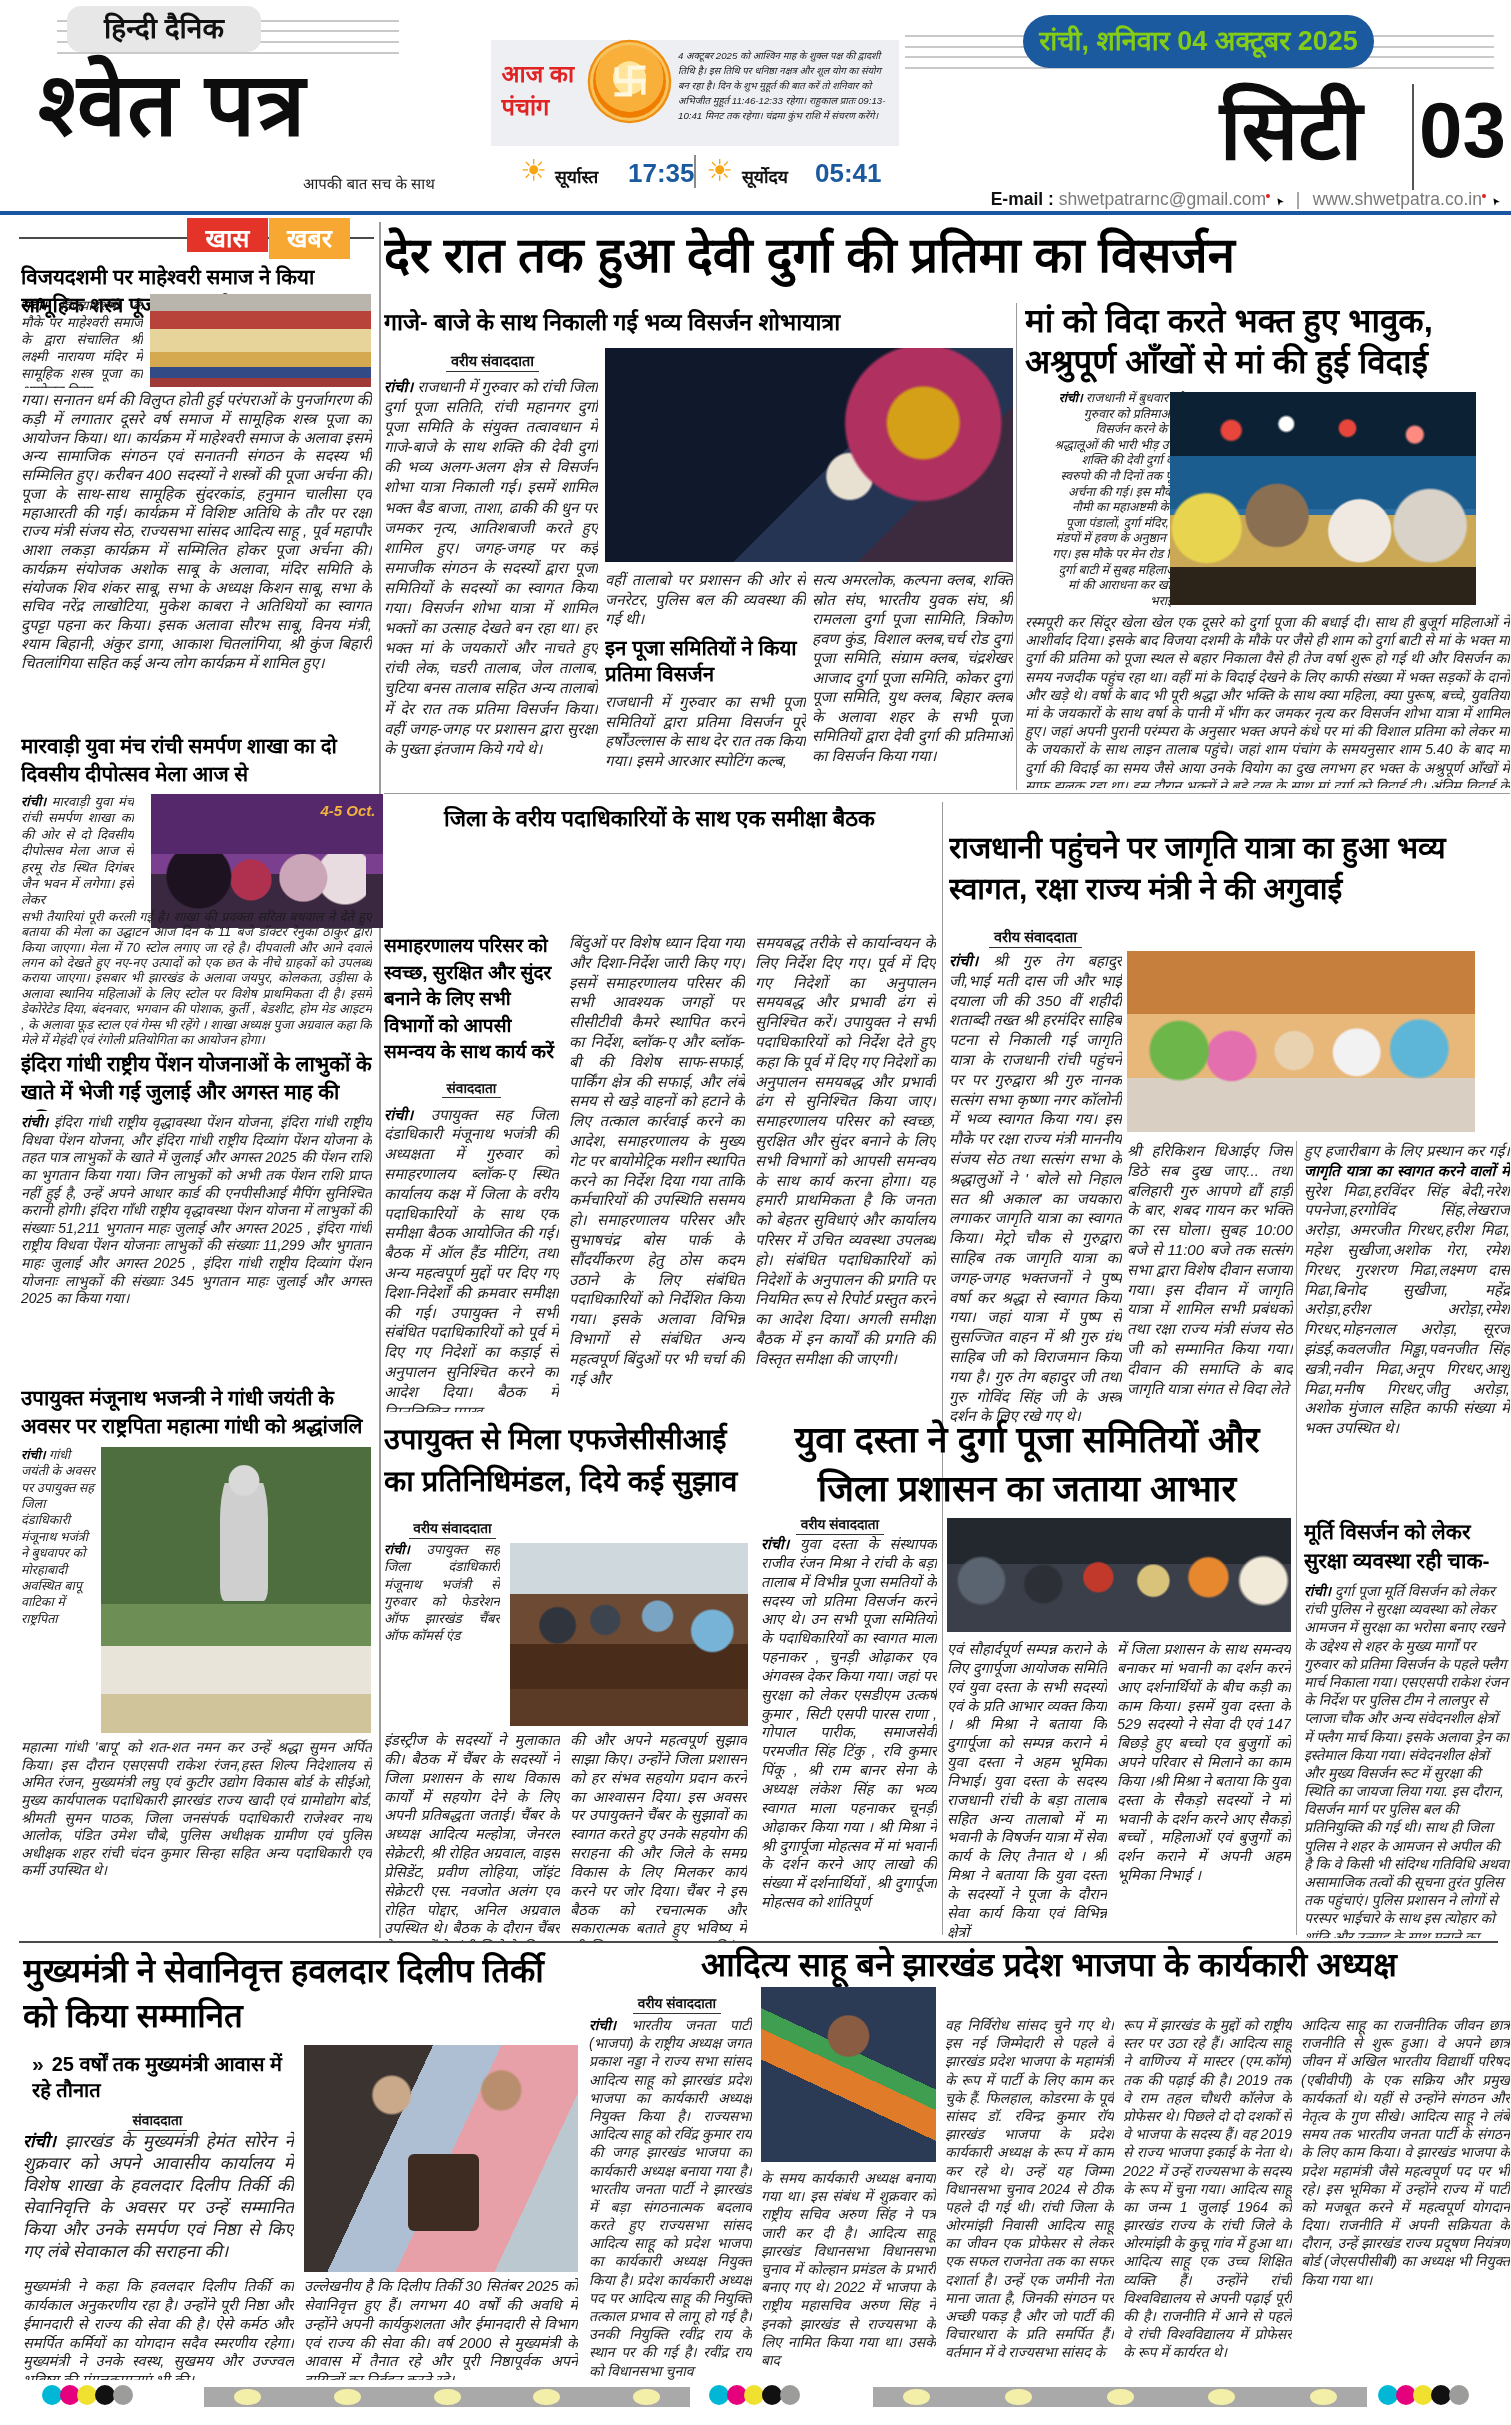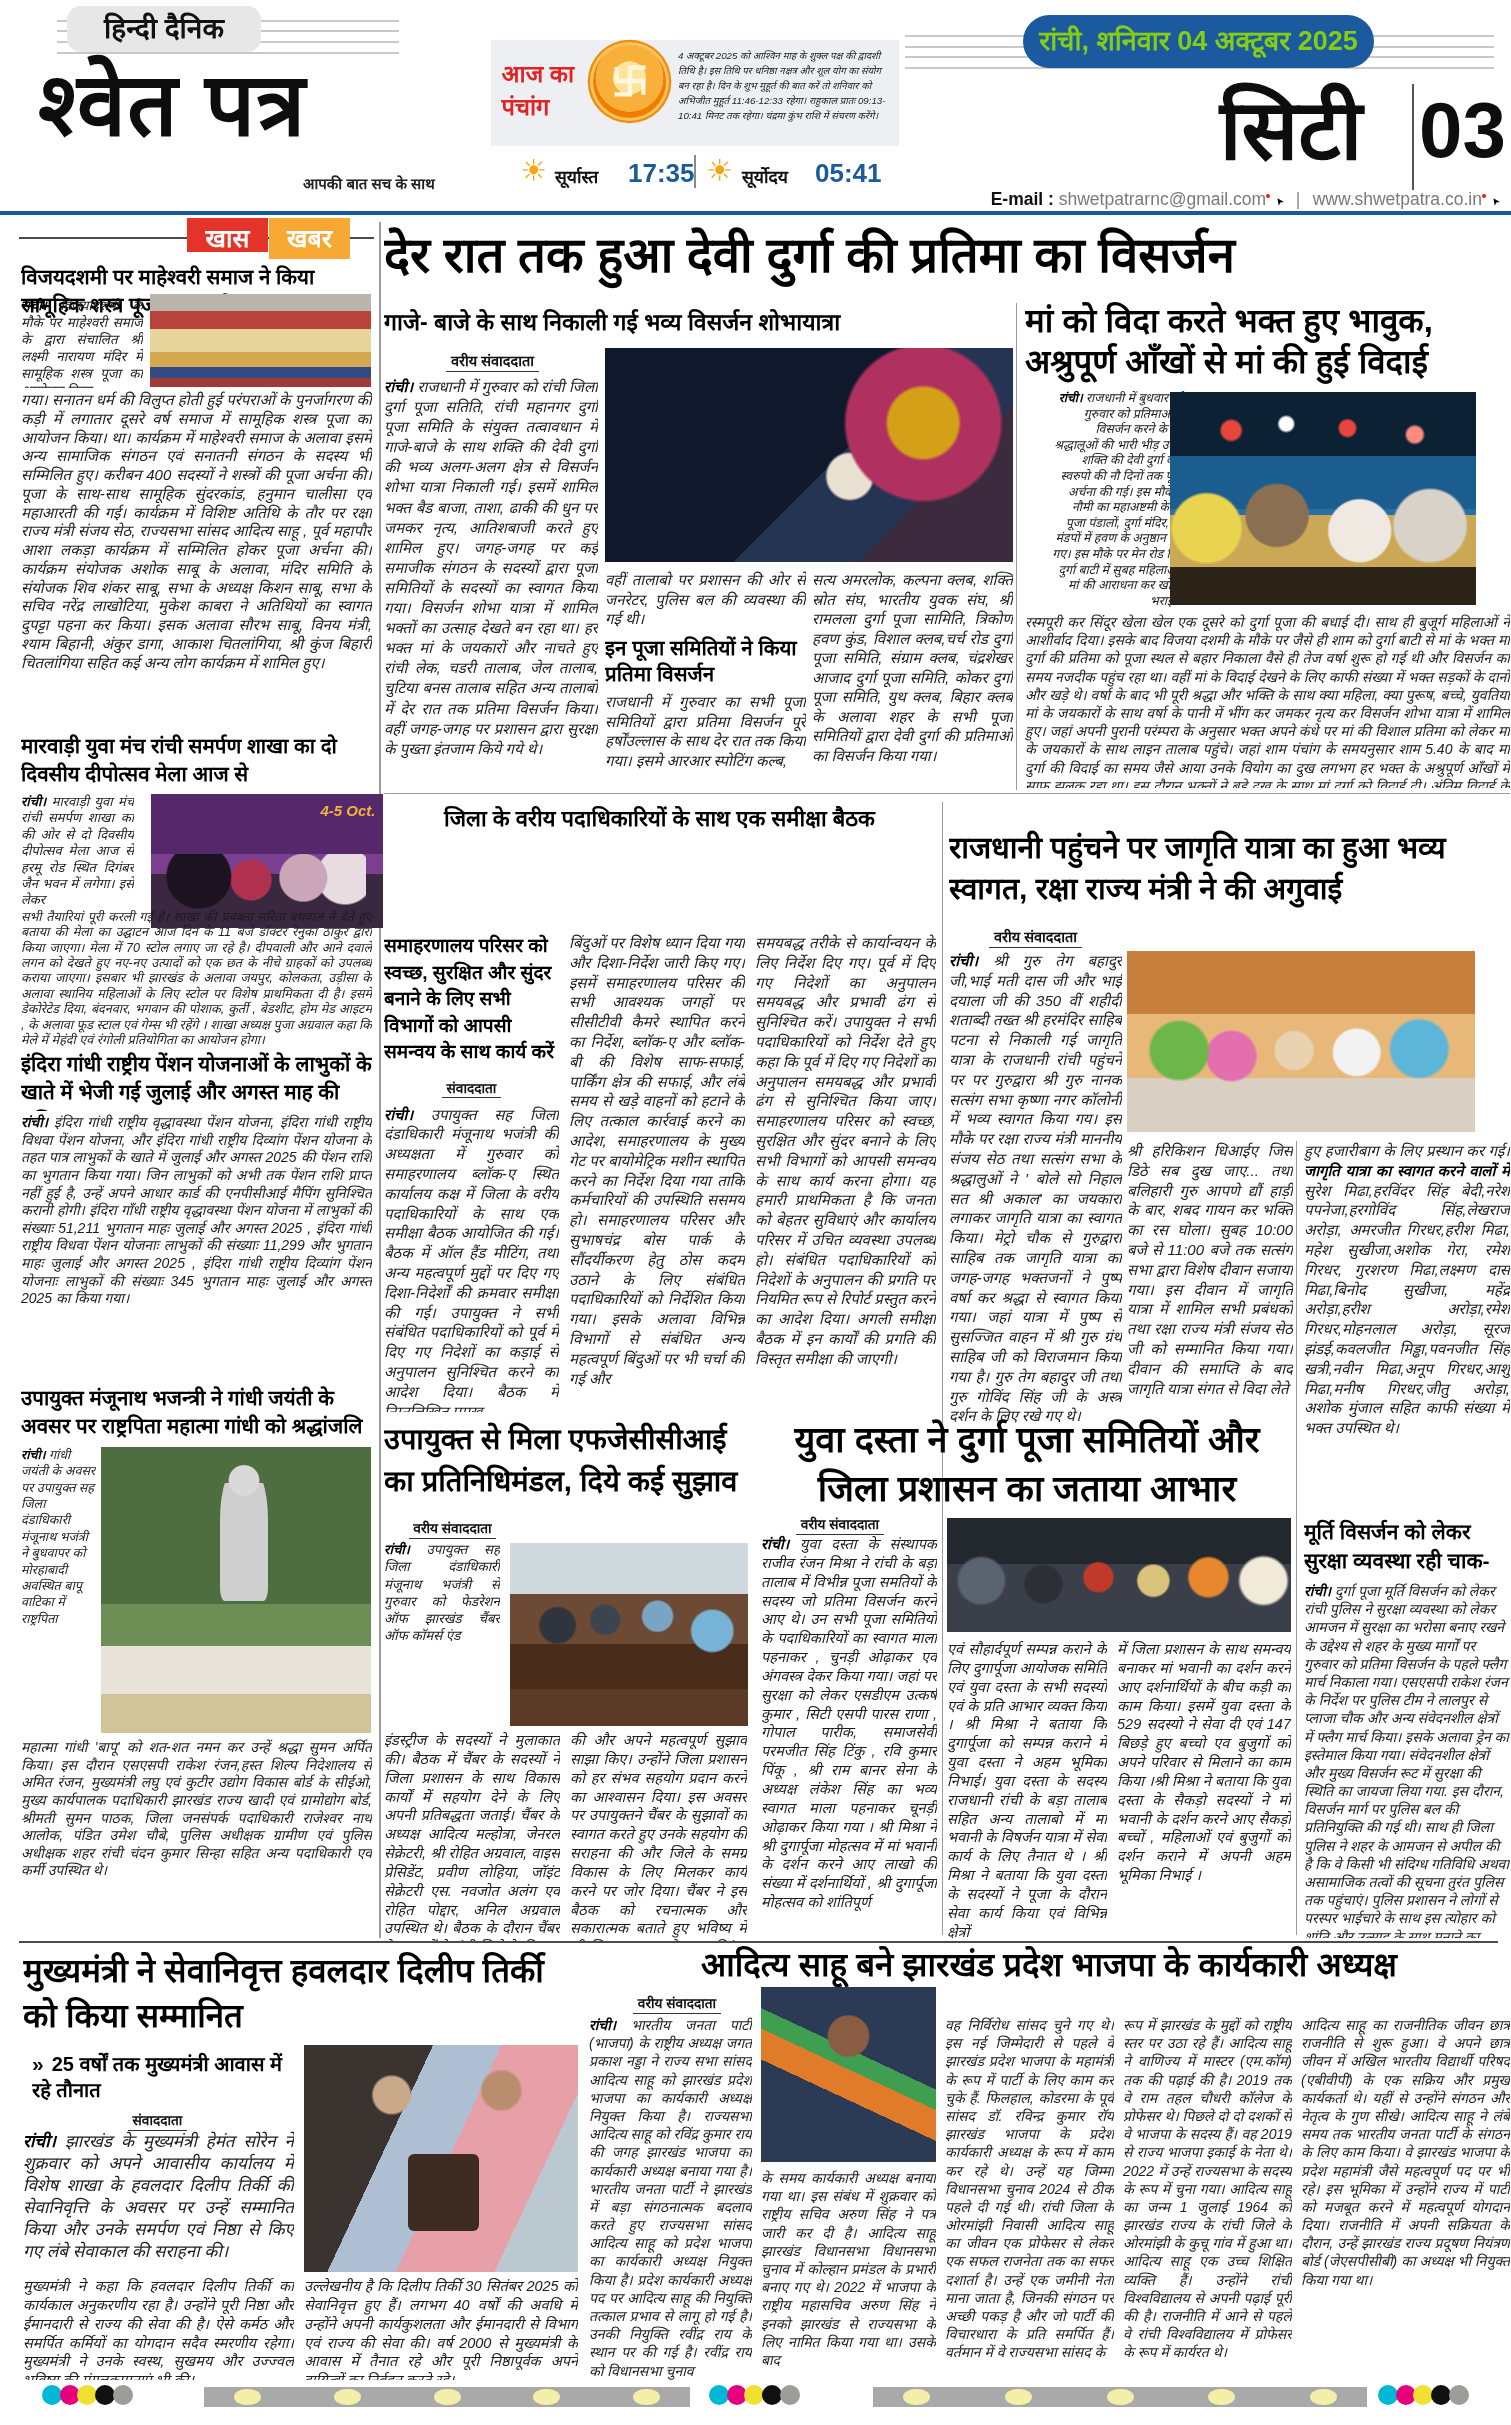--- a/index.html
+++ b/index.html
@@ -33,21 +33,21 @@
   <div class="abs stripe" style="left:57px;top:30px;width:342px"></div>
   <div class="abs stripe" style="left:57px;top:41px;width:342px"></div>
   <div class="abs stripe" style="left:57px;top:52px;width:342px"></div>
   <div class="abs stripe" style="left:905px;top:35px;width:589px"></div>
   <div class="abs stripe" style="left:905px;top:46px;width:589px"></div>
   <div class="abs stripe" style="left:905px;top:56px;width:589px"></div>
   <div class="abs stripe" style="left:905px;top:67px;width:589px"></div>
 
   <div class="abs" style="left:67px;top:6px;width:194px;height:46px;background:#e7e7e7;border-radius:13.7px;text-align:center;font-weight:800;font-size:28px;line-height:46px;color:#111">हिन्दी दैनिक</div>
   <div class="abs" style="left:38px;top:44px;width:441px;height:126px;font-size:88px;font-weight:800;color:#0d0d0d;line-height:122px;letter-spacing:1.5px">श्वेत पत्र</div>
-  <div class="abs" style="left:303px;top:173px;width:175px;font-size:15px;font-weight:bold;color:#222">आपकी बात सच के साथ</div>
+  <div class="abs" style="left:303px;top:173px;width:175px;font-size:15px;font-weight:normal;color:#222">आपकी बात सच के साथ</div>
 
   <div class="abs" style="left:491px;top:40px;width:408px;height:106px;background:#edeff3">
     <div class="abs" style="left:10.6px;top:16.7px;font-size:23.6px;font-weight:800;color:#e02424">आज का</div>
     <div class="abs" style="left:10.6px;top:50px;font-size:23.6px;font-weight:800;color:#e02424">पंचांग</div>
     <div class="abs" style="left:102px;top:4.6px;width:73px;height:73px;border-radius:50%;background:radial-gradient(circle at 50% 45%,#ffe49a 0 30%,#f9b03a 31% 62%,#ef7d00 63% 100%);box-shadow:0 0 0 3px #f9c35c, 0 0 0 5.3px #ef8d10;display:flex;align-items:center;justify-content:center">
       <svg width="40" height="40" viewBox="0 0 24 24" fill="none" stroke="#fff7dd" stroke-width="2.6" stroke-linecap="square">
         <path d="M12 12 H4 V5"></path>
           <path d="M12 12 V4 H20"></path>
           <path d="M12 12 H20 V19"></path>
           <path d="M12 12 V20 H4"></path>

